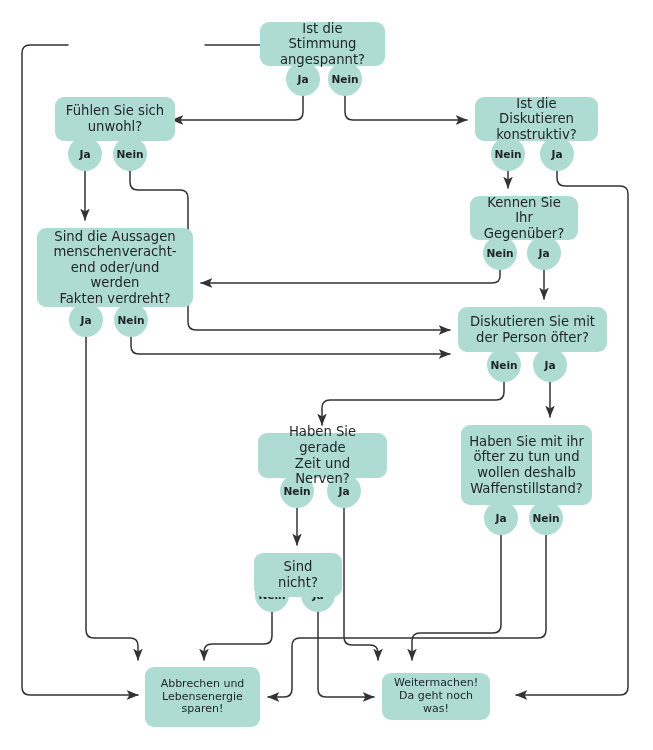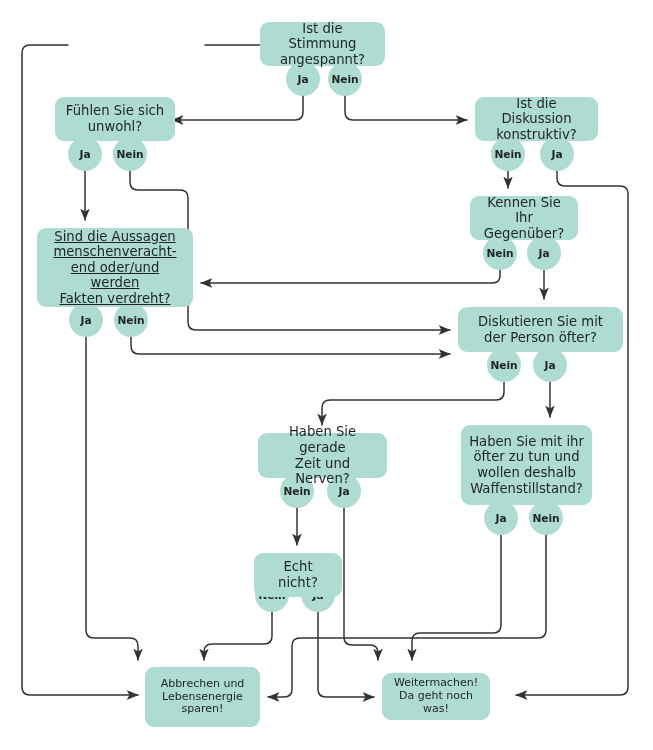--- a/index.html
+++ b/index.html
@@ -131,61 +131,61 @@
 
   <div class="opt" style="left:286px; top:62px;">Ja</div>
   <div class="opt" style="left:328px; top:62px;">Nein</div>
 
   <div class="node question" style="left:55px; top:97px; width:120px; height:44px;">Fühlen Sie sich
 unwohl?</div>
 
   <div class="opt" style="left:68px; top:137px;">Ja</div>
   <div class="opt" style="left:113px; top:137px;">Nein</div>
 
-  <div class="node question" style="left:475px; top:97px; width:123px; height:44px;">Ist die Diskussion
+  <div class="node question" style="left:475px; top:97px; width:123px; height:44px;">Ist die Diskutieren
 konstruktiv?</div>
 
   <div class="opt" style="left:491px; top:137px;">Nein</div>
   <div class="opt" style="left:540px; top:137px;">Ja</div>
 
   <div class="node question" style="left:470px; top:196px; width:108px; height:44px;">Kennen Sie Ihr
 Gegenüber?</div>
 
   <div class="opt" style="left:483px; top:236px;">Nein</div>
   <div class="opt" style="left:527px; top:236px;">Ja</div>
 
-  <div class="node question" style="left:37px; top:228px; width:156px; height:79px;text-decoration:underline;">Sind die Aussagen
+  <div class="node question" style="left:37px; top:228px; width:156px; height:79px;">Sind die Aussagen
 menschenveracht-
 end oder/und werden
 Fakten verdreht?</div>
 
   <div class="opt" style="left:69px; top:303px;">Ja</div>
   <div class="opt" style="left:114px; top:303px;">Nein</div>
 
-  <div class="node question" style="left:458px; top:307px; width:165px; height:45px;">Diskutieren Sie mit
+  <div class="node question" style="left:458px; top:307px; width:149px; height:45px;">Diskutieren Sie mit
 der Person öfter?</div>
 
   <div class="opt" style="left:487px; top:348px;">Nein</div>
   <div class="opt" style="left:533px; top:348px;">Ja</div>
 
   <div class="node question" style="left:258px; top:433px; width:129px; height:45px;">Haben Sie gerade
 Zeit und Nerven?</div>
 
   <div class="opt" style="left:280px; top:474px;">Nein</div>
   <div class="opt" style="left:327px; top:474px;">Ja</div>
 
   <div class="node question" style="left:461px; top:425px; width:131px; height:80px;">Haben Sie mit ihr
 öfter zu tun und
 wollen deshalb
 Waffenstillstand?</div>
 
   <div class="opt" style="left:484px; top:501px;">Ja</div>
   <div class="opt" style="left:529px; top:501px;">Nein</div>
 
-  <div class="node question" style="left:254px; top:553px; width:88px; height:29px;">Echt nicht?</div>
+  <div class="node question" style="left:254px; top:553px; width:88px; height:29px;">Sind nicht?</div>
 
   <div class="opt" style="left:255px; top:578px;">Nein</div>
   <div class="opt" style="left:301px; top:578px;">Ja</div>
 
   <div class="node terminal" style="left:145px; top:667px; width:115px; height:60px;">Abbrechen und
 Lebensenergie
 sparen!</div>
 
   <div class="node terminal" style="left:382px; top:673px; width:108px; height:47px;">Weitermachen!
 Da geht noch was!</div>

